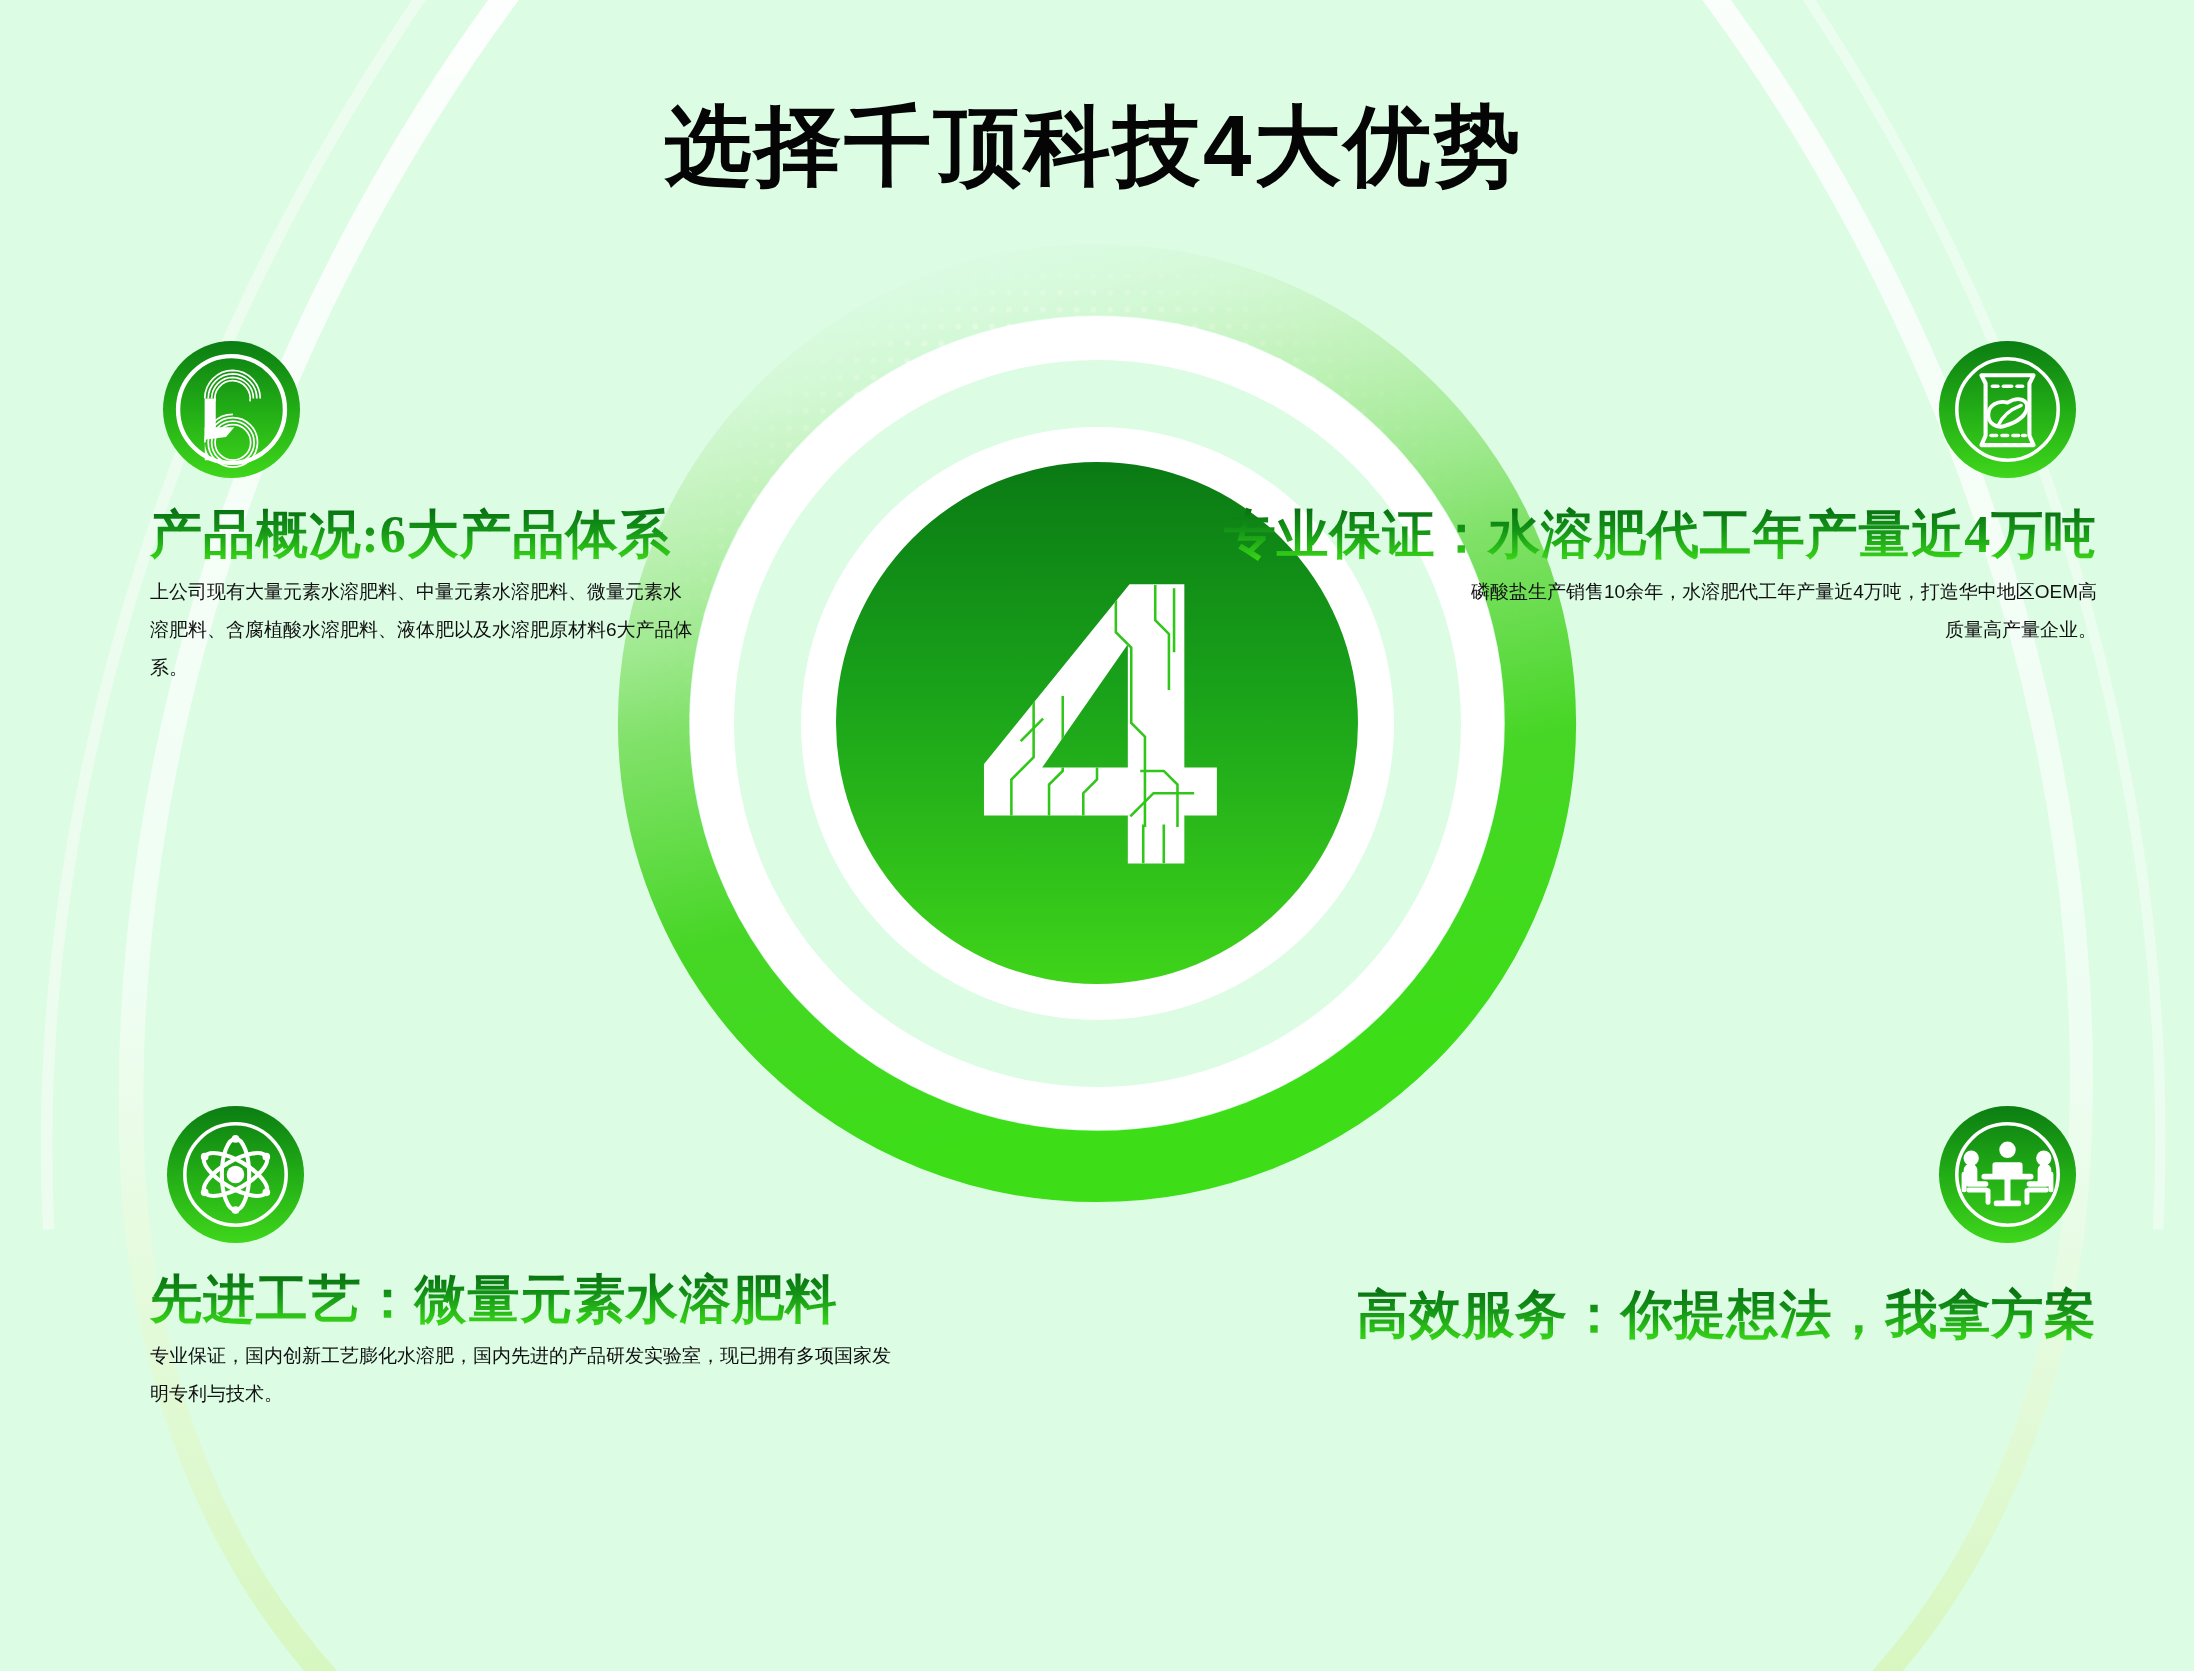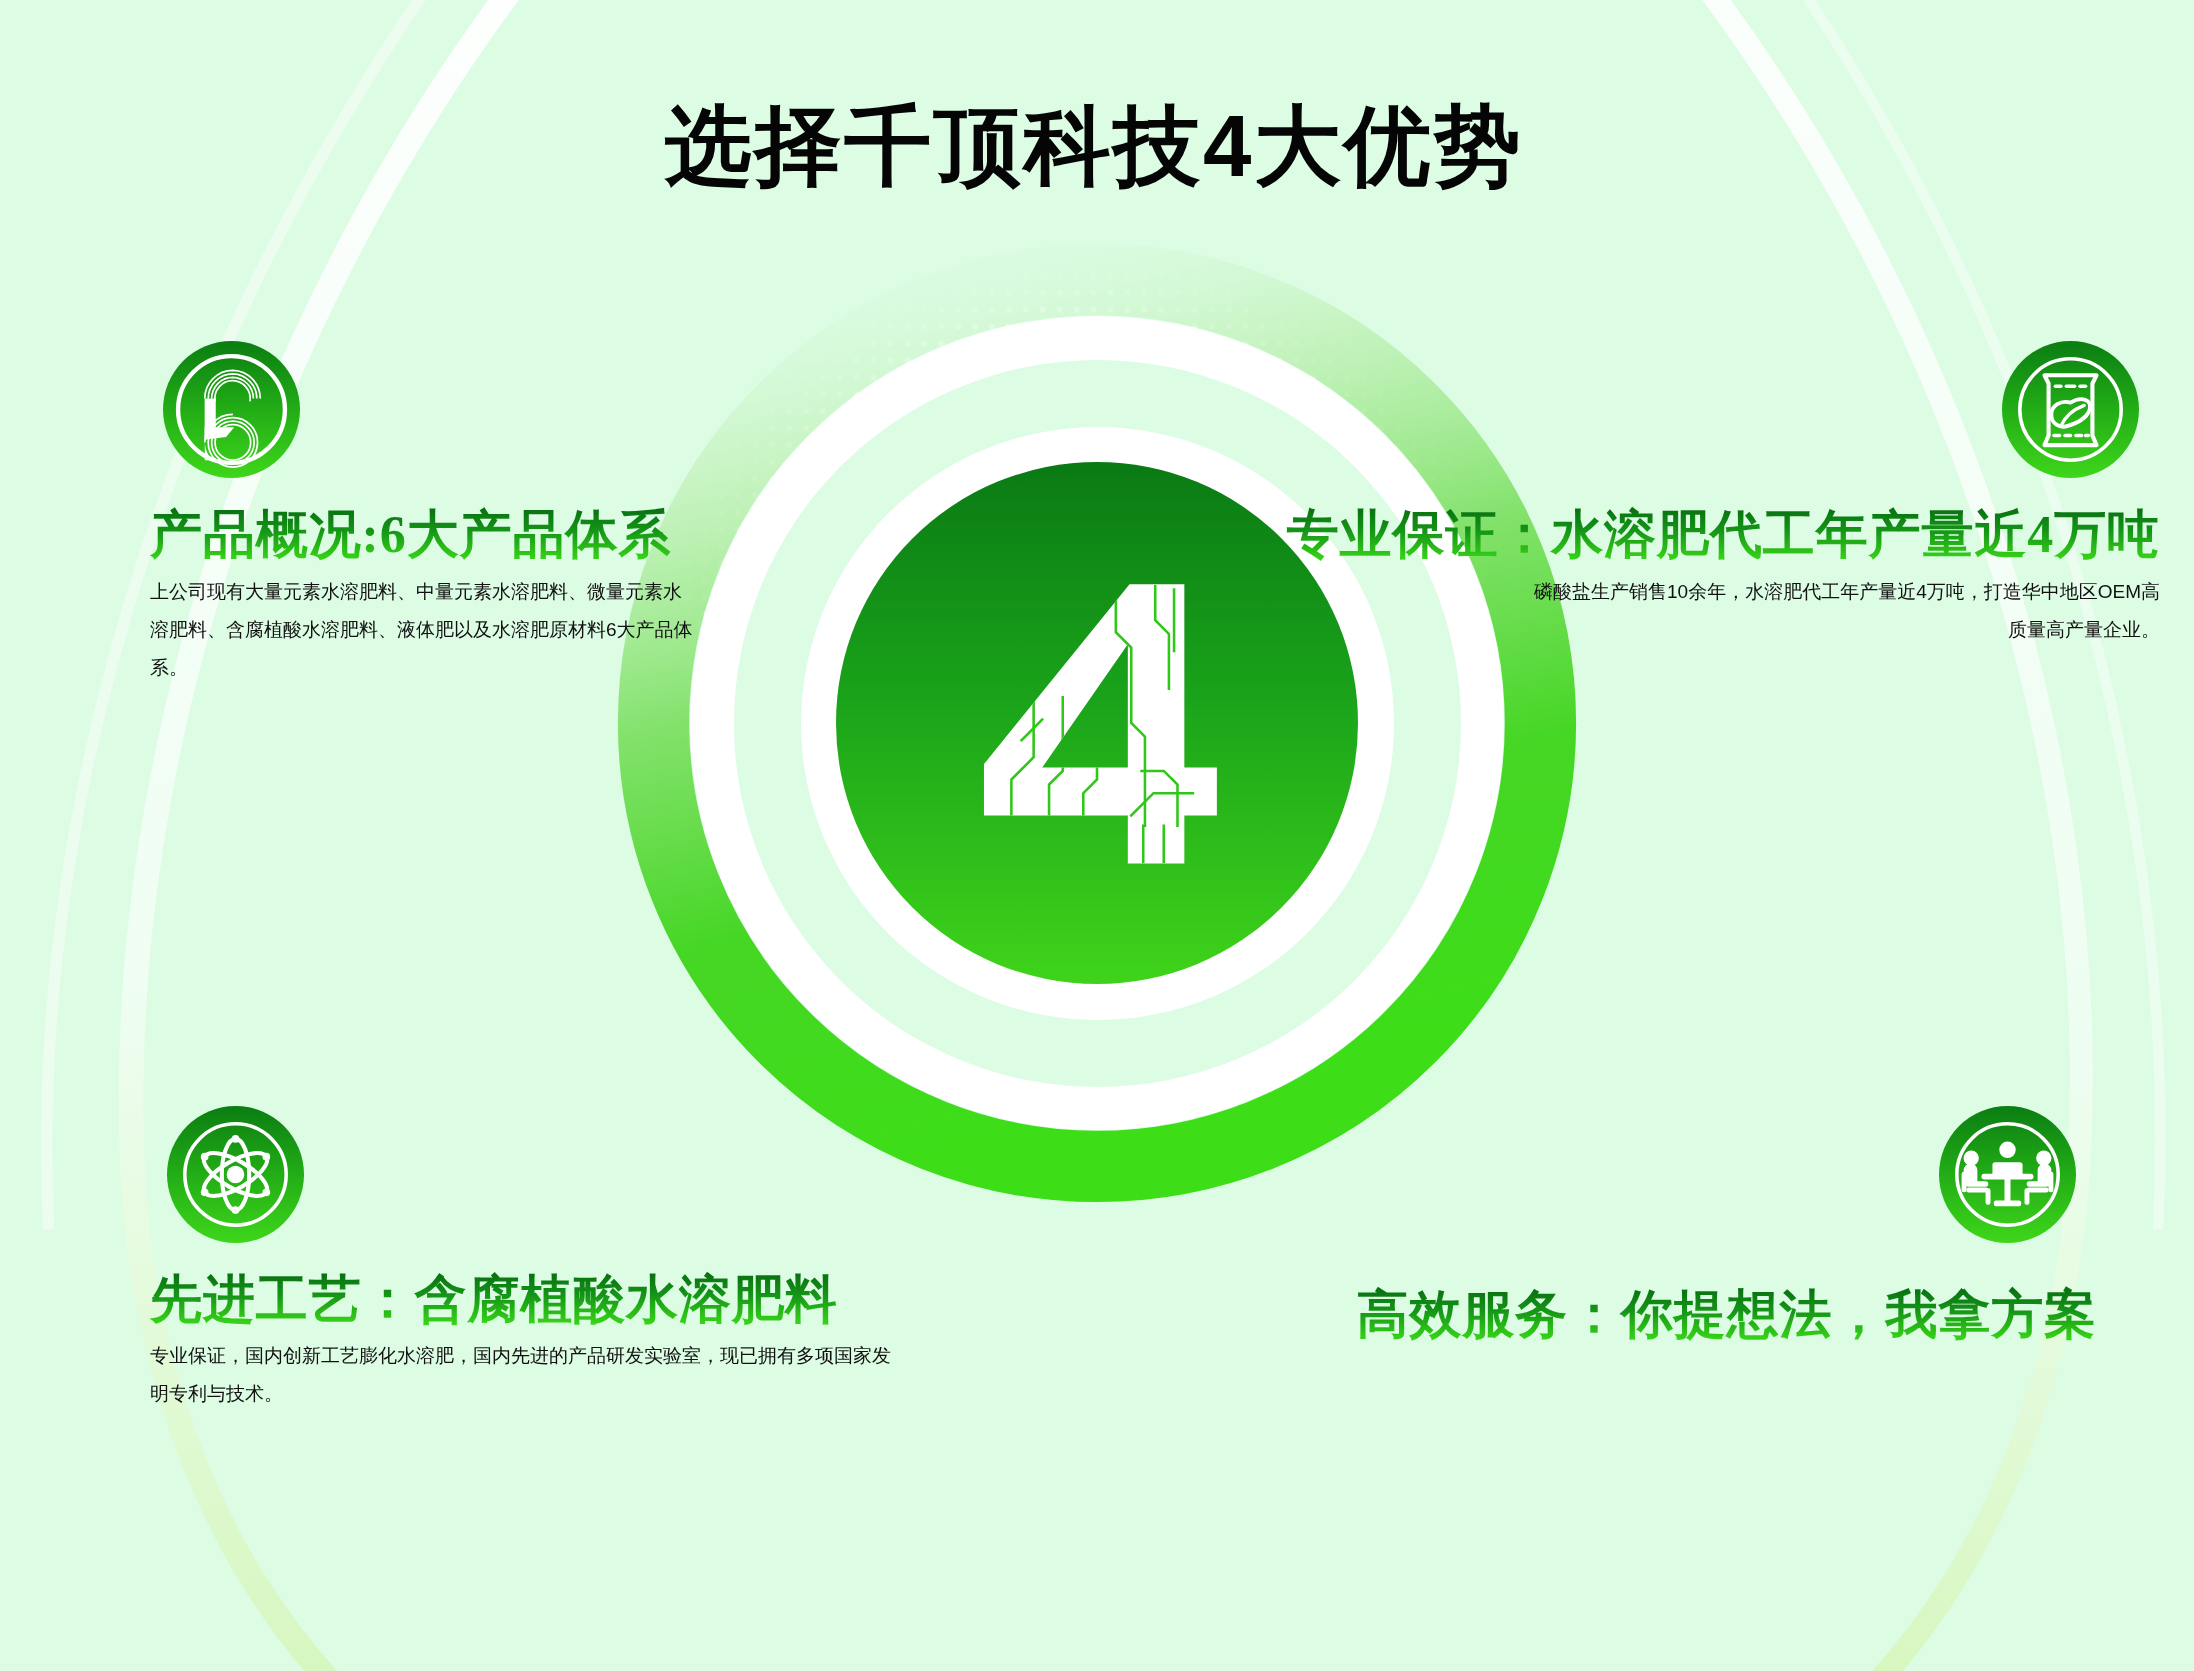--- a/index.html
+++ b/index.html
@@ -78,21 +78,21 @@
     color:#111111;
     font-weight:500;
   }
 
   
   #q-tl{left:150px;top:341px;width:593px;}
   #q-tl .icon-badge{margin-left:13.3px;}
   #q-tl .heading{margin-top:27.4px;margin-left:0;}
   #q-tl .body-text{margin-top:8px;width:548px;}
 
-  #q-tr{left:1240px;top:341px;width:920px;text-align:right;}
+  #q-tr{left:1177px;top:341px;width:920px;text-align:right;}
   #q-tr .icon-badge{margin-left:auto;margin-right:21px;}
   #q-tr .heading{margin-top:27.4px;}
   #q-tr .body-text{margin-top:8px;margin-left:auto;width:632px;}
 
   #q-bl{left:150px;top:1106px;width:774px;}
   #q-bl .icon-badge{margin-left:17px;}
   #q-bl .heading{margin-top:26.5px;}
   #q-bl .body-text{margin-top:8px;width:752px;}
 
   #q-br{left:1336px;top:1106px;width:761px;text-align:right;}
@@ -278,21 +278,21 @@
         <g fill="#ffffff">
           <circle cx="50" cy="24" r="2.8"></circle>
           <circle cx="50" cy="76" r="2.8"></circle>
           <circle cx="27.5" cy="37" r="2.8"></circle>
           <circle cx="72.5" cy="63" r="2.8"></circle>
           <circle cx="27.5" cy="63" r="2.8"></circle>
           <circle cx="72.5" cy="37" r="2.8"></circle>
         </g>
       </svg>
     </div>
-    <div class="heading">先进工艺：含腐植酸水溶肥料</div>
+    <div class="heading">先进工艺：微量元素水溶肥料</div>
     <div class="body-text">专业保证，国内创新工艺膨化水溶肥，国内先进的产品研发实验室，现已拥有多项国家发明专利与技术。</div>
   </div>
 
   <div class="quad" id="q-br">
     <div class="icon-badge">
       <svg viewBox="0 0 100 100">
         <circle cx="50" cy="50" r="37" fill="none" stroke="#ffffff" stroke-width="2.6"></circle>
         <g fill="#ffffff">
 
           <circle cx="50" cy="32" r="6"></circle>

